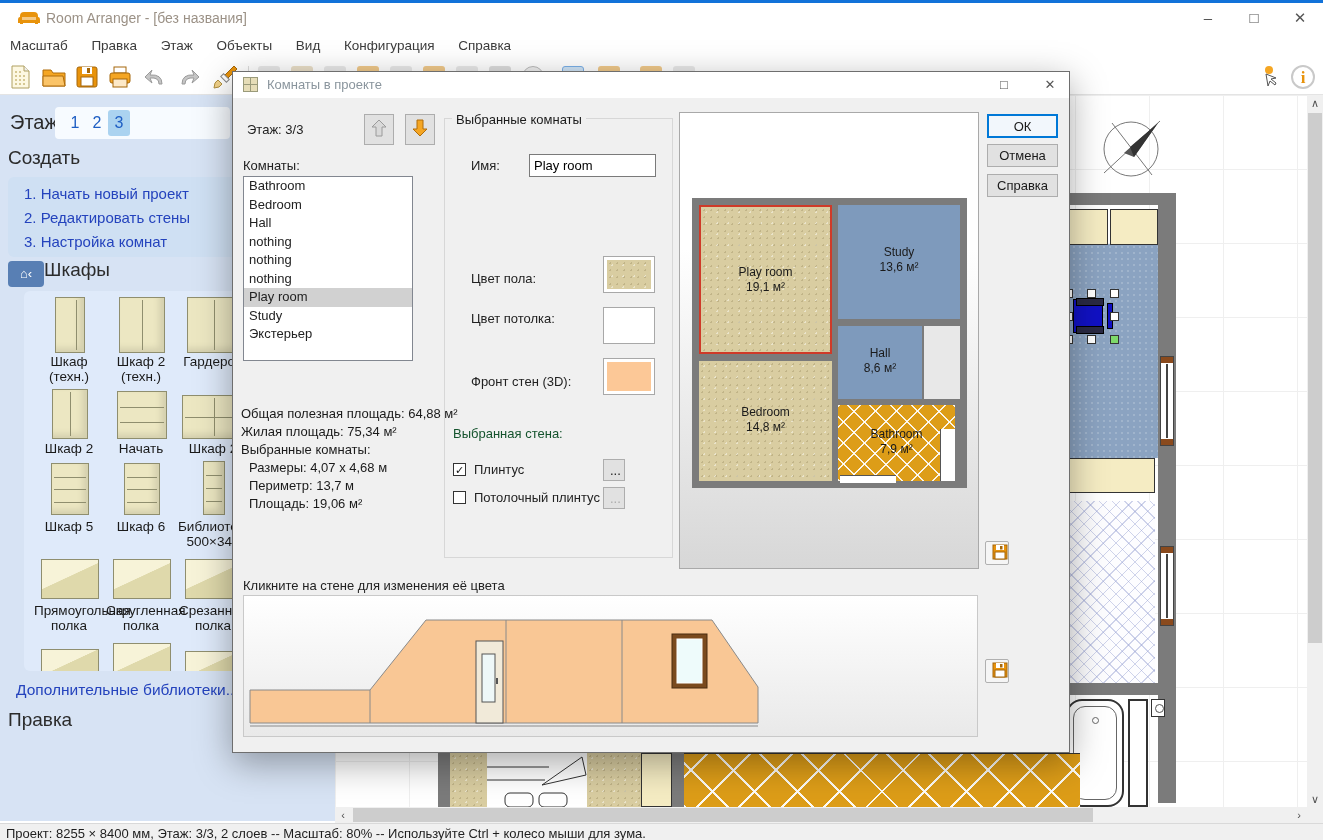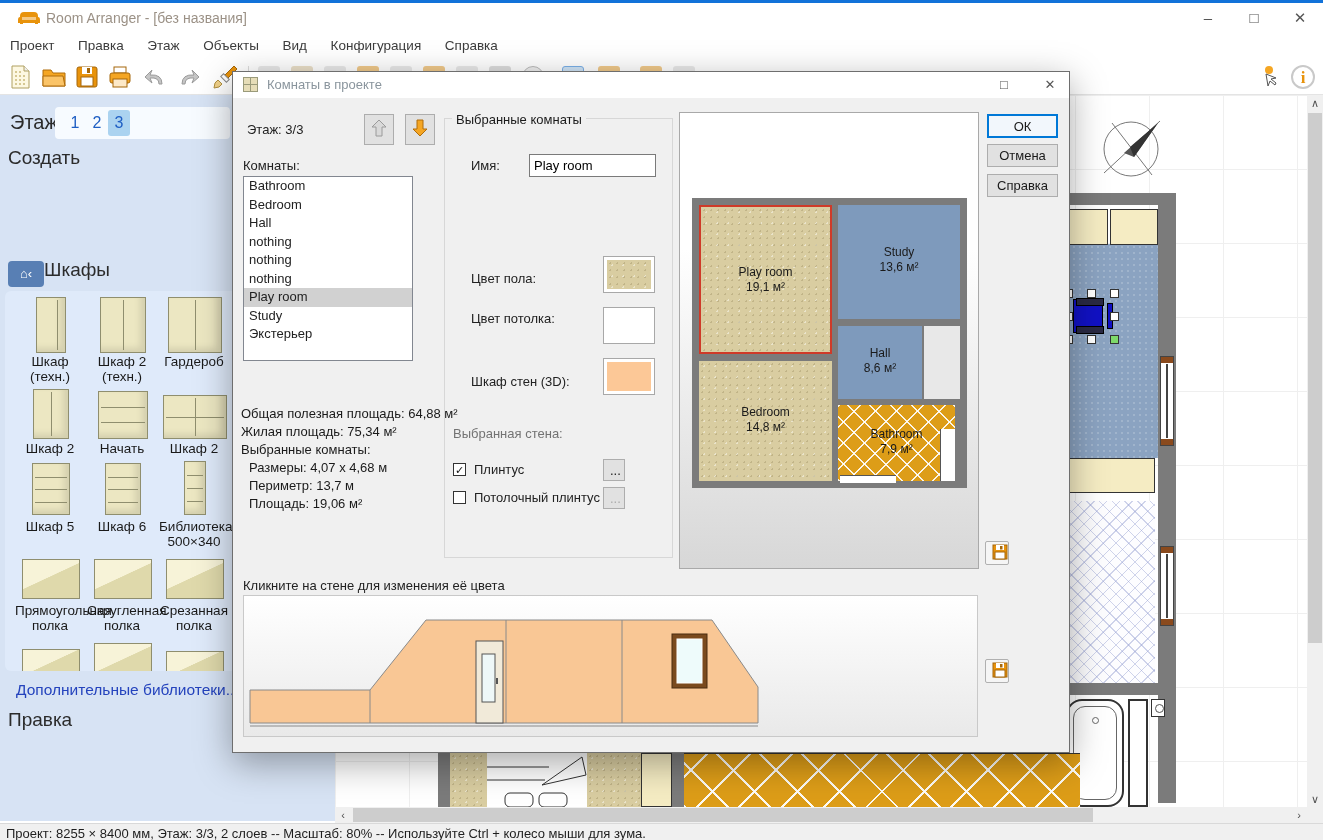--- a/index.html
+++ b/index.html
@@ -90,21 +90,21 @@
           <rect x="4" y="6" width="14" height="3" fill="#fff" opacity=".5"></rect>
         </svg>
     </span>
     <span class="p title-text txt">Room Arranger - [без названия]</span>
     <span class="p winbtn" style="left:1185px">–</span>
     <span class="p winbtn" style="left:1231px">□</span>
     <span class="p winbtn" style="left:1277px">✕</span>
   </div>
 
   <div class="p menubar">
-    <span class="menu-item">Проект</span>
+    <span class="menu-item">Масштаб</span>
     <span class="menu-item">Правка</span>
     <span class="menu-item">Этаж</span>
     <span class="menu-item">Объекты</span>
     <span class="menu-item">Вид</span>
     <span class="menu-item">Конфигурация</span>
     <span class="menu-item">Справка</span>
   </div>
 
   <div class="p toolbar">
     <span class="p tbi" style="left:8px">
@@ -269,26 +269,31 @@
   </div>
 
   <div class="p sidebar">
     <span class="p side-h" style="left:10px;top:16px;font-size:20px">Этаж</span>
     <div class="p tabstrip" style="left:55px;top:12px;width:175px;height:32px">
       <span class="tabnum" style="left:9px">1</span>
       <span class="tabnum" style="left:31px">2</span>
       <span class="tabnum active" style="left:53px">3</span>
     </div>
     <span class="p side-h" style="left:8px;top:52px">Создать</span>
+    <div class="p panel" style="left:8px;top:82px;width:318px;height:80px">
+      <span class="p link txt" style="left:16px;top:8px">1. Начать новый проект</span>
+      <span class="p link txt" style="left:16px;top:32px">2. Редактировать стены</span>
+      <span class="p link txt" style="left:16px;top:56px">3. Настройка комнат</span>
+    </div>
     <div class="p badge" style="left:8px;top:166px;width:36px;height:26px">
       <span>⌂</span><span>‹</span>
     </div>
     <span class="p side-h" style="left:44px;top:164px">Шкафы</span>
 
-    <div class="p fur-panel" style="left:5px;top:196px;width:318px;height:380px">
+    <div class="p fur-panel" style="left:24px;top:196px;width:318px;height:380px">
 
       <div class="thumb" style="left:31px;top:6px;width:28px;height:54px">
           <i class="vl" style="left:70%"></i>
         </div>
       <div class="thumb" style="left:95px;top:6px;width:44px;height:54px">
           <i class="vl"></i>
         </div>
       <div class="thumb" style="left:163px;top:6px;width:52px;height:54px">
           <i class="vl"></i>
         </div>
@@ -426,25 +431,25 @@
     <span class="p txt" style="left:238px;top:86px">Имя:</span>
     <input class="p inp" style="left: 296px; top: 82px; width: 127px; height: 23px;" value="Play room">
     <span class="p txt" style="left:238px;top:199px">Цвет пола:</span>
     <div class="p swatch" style="left:370px;top:184px;width:52px;height:37px">
         <div class="swin tan"></div>
       </div>
     <span class="p txt" style="left:238px;top:239px">Цвет потолка:</span>
     <div class="p swatch" style="left:370px;top:235px;width:52px;height:37px">
         <div class="swin" style="background:#fff"></div>
       </div>
-    <span class="p txt" style="left:238px;top:302px">Шкаф стен (3D):</span>
+    <span class="p txt" style="left:238px;top:302px">Фронт стен (3D):</span>
     <div class="p swatch" style="left:370px;top:286px;width:52px;height:37px">
         <div class="swin" style="background:#fcc897"></div>
       </div>
-    <span class="p txt" style="left:220px;top:354px;color:#737373">Выбранная стена:</span>
+    <span class="p txt" style="left:220px;top:354px;color:#14532d">Выбранная стена:</span>
     <span class="p cb" style="left:220px;top:391px">✓</span>
     <span class="p txt" style="left:241px;top:390px">Плинтус</span>
     <button class="p btn ellip" style="left:370px;top:387px;width:22px;height:22px">...</button>
     <span class="p cb" style="left:220px;top:419px"></span>
     <span class="p txt" style="left:241px;top:418px">Потолочный плинтус</span>
     <button class="p btn ellip" style="left:370px;top:415px;width:22px;height:22px;color:#ababab">...</button>
 
     <div class="p preview" style="left:446px;top:40px;width:300px;height:457px">
       <div class="p wall" style="left:12px;top:85px;width:275px;height:290px"></div>
 

